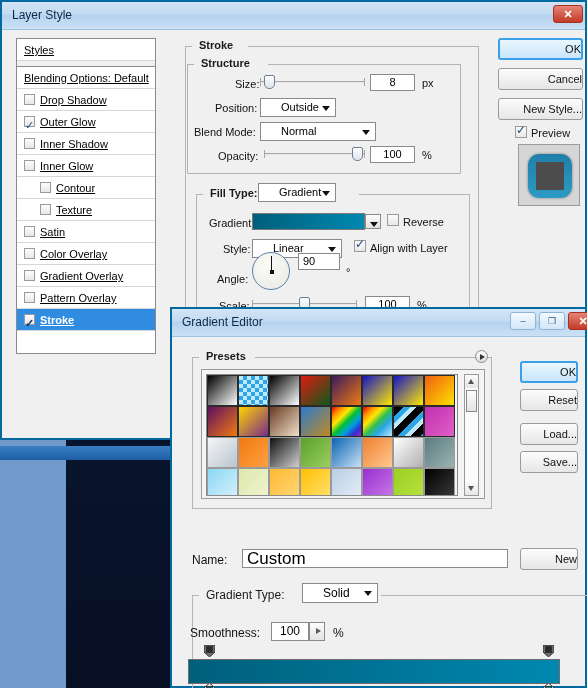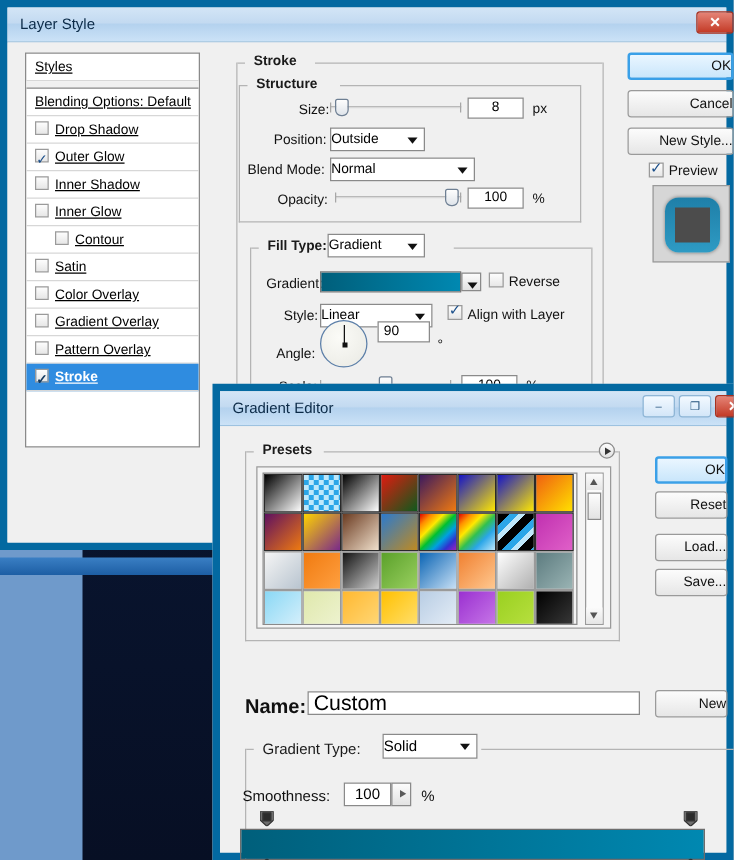--- a/index.html
+++ b/index.html
@@ -20,21 +20,21 @@
       linear-gradient(180deg,#0c1c3a 0%,#091530 55%,#070f24 100%);
   }
   #desktop .leftband { position:absolute; left:0; top:0; width:66px; height:688px; background:#6f9acb; }
   #desktop .rightband { position:absolute; left:517px; top:0; width:10px; height:688px;
     background:linear-gradient(90deg,#1b5fa8,#3f8fd4); }
   #desktop .rightpane { position:absolute; left:527px; top:0; width:60px; height:688px; background:#e9e9e9; }
   #desktop .topstrip { position:absolute; left:0; top:446px; width:527px; height:14px;
     background:linear-gradient(180deg,#3a7fc4,#1d5ea4); }
 
   
-  .win { position:absolute; background:#f0f0f0; border:6px solid #0369a1; }
+  .win { position:absolute; background:#f0f0f0; border:2px solid #0369a1; }
   .titlebar {
     height:28px; position:relative;
     background:linear-gradient(180deg,#d3e5f6 0%,#c3daf1 45%,#b4d2ee 50%,#cbe2f7 100%);
     border-bottom:1px solid #9dc2e0;
   }
   .titlebar .title { position:absolute; left:10px; top:6px; font-size:12px; color:#0b2a47; }
   .wbtn { position:absolute; top:3px; width:26px; height:18px; border:1px solid #8fb6d6;
     border-radius:3px; background:linear-gradient(180deg,#f3f9ff,#d3e6f8); }
   .wbtn span { position:absolute; left:50%; top:50%; transform:translate(-50%,-50%); font-size:9px; color:#24527c; }
   .wbtn.close { background:linear-gradient(180deg,#e58477,#c33a26); border-color:#a8301e; width:30px; }
@@ -62,21 +62,21 @@
   .lrow .cb.on::after { content:"\2713"; position:absolute; left:0px; top:-3px; font-size:11px; color:#1b4f8a; }
   .lrow.sel .cb.on::after { color:#12395f; }
   .lrow.indent { padding-left:23px; }
 
   
   .lbl { position:absolute; font-size:11px; color:#111; white-space:nowrap; }
   .txtfield { position:absolute; background:#fff; border:1px solid #8a8a8a;
     height:17px; line-height:15px; font-size:11px; padding:0 4px; }
   .txtfield.c { text-align:center; padding:0; }
   .combo { position:absolute; background:#fff; border:1px solid #8a8a8a; height:19px;
-    line-height:17px; font-size:11px; padding:0 18px 0 0; white-space:nowrap; }
+    line-height:17px; font-size:11px; padding:0 18px 0 20px; white-space:nowrap; }
   .combo .arrow { position:absolute; right:5px; top:7px; width:0; height:0;
     border-left:4px solid transparent; border-right:4px solid transparent; border-top:5px solid #111; }
 
   .slider { position:absolute; height:14px; }
   .slider .track { position:absolute; left:0; right:0; top:6px; height:2px;
     border-top:1px solid #a6a6a6; border-bottom:1px solid #e8e8e8; }
   .slider .cap { position:absolute; top:3px; width:1px; height:8px; background:#a6a6a6; }
   .slider .thumb { position:absolute; top:0; width:11px; height:14px; border:1px solid #6e7f93;
     border-radius:2px 2px 5px 5px; background:linear-gradient(180deg,#fdfdfd,#dfe4ea); }
 
@@ -166,20 +166,21 @@
     <div class="listbox" style="left:14px;top:8px;width:140px;height:316px;">
       <div class="lrow head">Styles</div>
       <div class="lrow sep"></div>
       <div class="lrow">Blending Options: Default</div>
       <div id="styles-rows">
           <div class="lrow"><span class="cb"></span><span>Drop Shadow</span></div>
           <div class="lrow"><span class="cb on"></span><span>Outer Glow</span></div>
           <div class="lrow"><span class="cb"></span><span>Inner Shadow</span></div>
           <div class="lrow"><span class="cb"></span><span>Inner Glow</span></div>
           <div class="lrow indent"><span class="cb"></span><span>Contour</span></div>
+          <div class="lrow indent"><span class="cb"></span><span>Texture</span></div>
           <div class="lrow"><span class="cb"></span><span>Satin</span></div>
           <div class="lrow"><span class="cb"></span><span>Color Overlay</span></div>
           <div class="lrow"><span class="cb"></span><span>Gradient Overlay</span></div>
           <div class="lrow"><span class="cb"></span><span>Pattern Overlay</span></div>
           <div class="lrow sel"><span class="cb on"></span><span>Stroke</span></div>
         </div>
     </div>
 
     <div class="group" style="left:183px;top:16px;width:294px;height:292px;">
       <div class="topline-l" style="left:0;width:6px;"></div>
@@ -343,21 +344,21 @@
               <div class="tri"></div>
             </div>
           <div class="sthumb" style="top:15px;"></div>
           <div class="sbtn dn">
               <div class="tri"></div>
             </div>
         </div>
       </div>
     </div>
 
-    <div class="lbl" style="left:20px;top:216px;font-size:16px;font-weight:bold;">Name:</div>
+    <div class="lbl" style="left:20px;top:216px;font-size:12px;">Name:</div>
     <div class="txtfield" style="left:70px;top:212px;width:266px;height:19px;line-height:17px;font-size:17px;">Custom</div>
     <div class="btn" style="left:348px;top:211px;width:58px;">New</div>
 
     <div class="group" style="left:20px;top:258px;width:450px;height:95px;">
       <div class="topline-l" style="left:0;width:6px;"></div>
       <div class="topline-r" style="left:188px;right:0;"></div>
       <div class="gtitle" style="font-weight:normal;font-size:12px;">Gradient Type:</div>
       <div class="combo" style="left:109px;top:-12px;width:76px;height:20px;line-height:18px;font-size:12px;">
         <span>Solid</span>
         <span class="arrow"></span>

